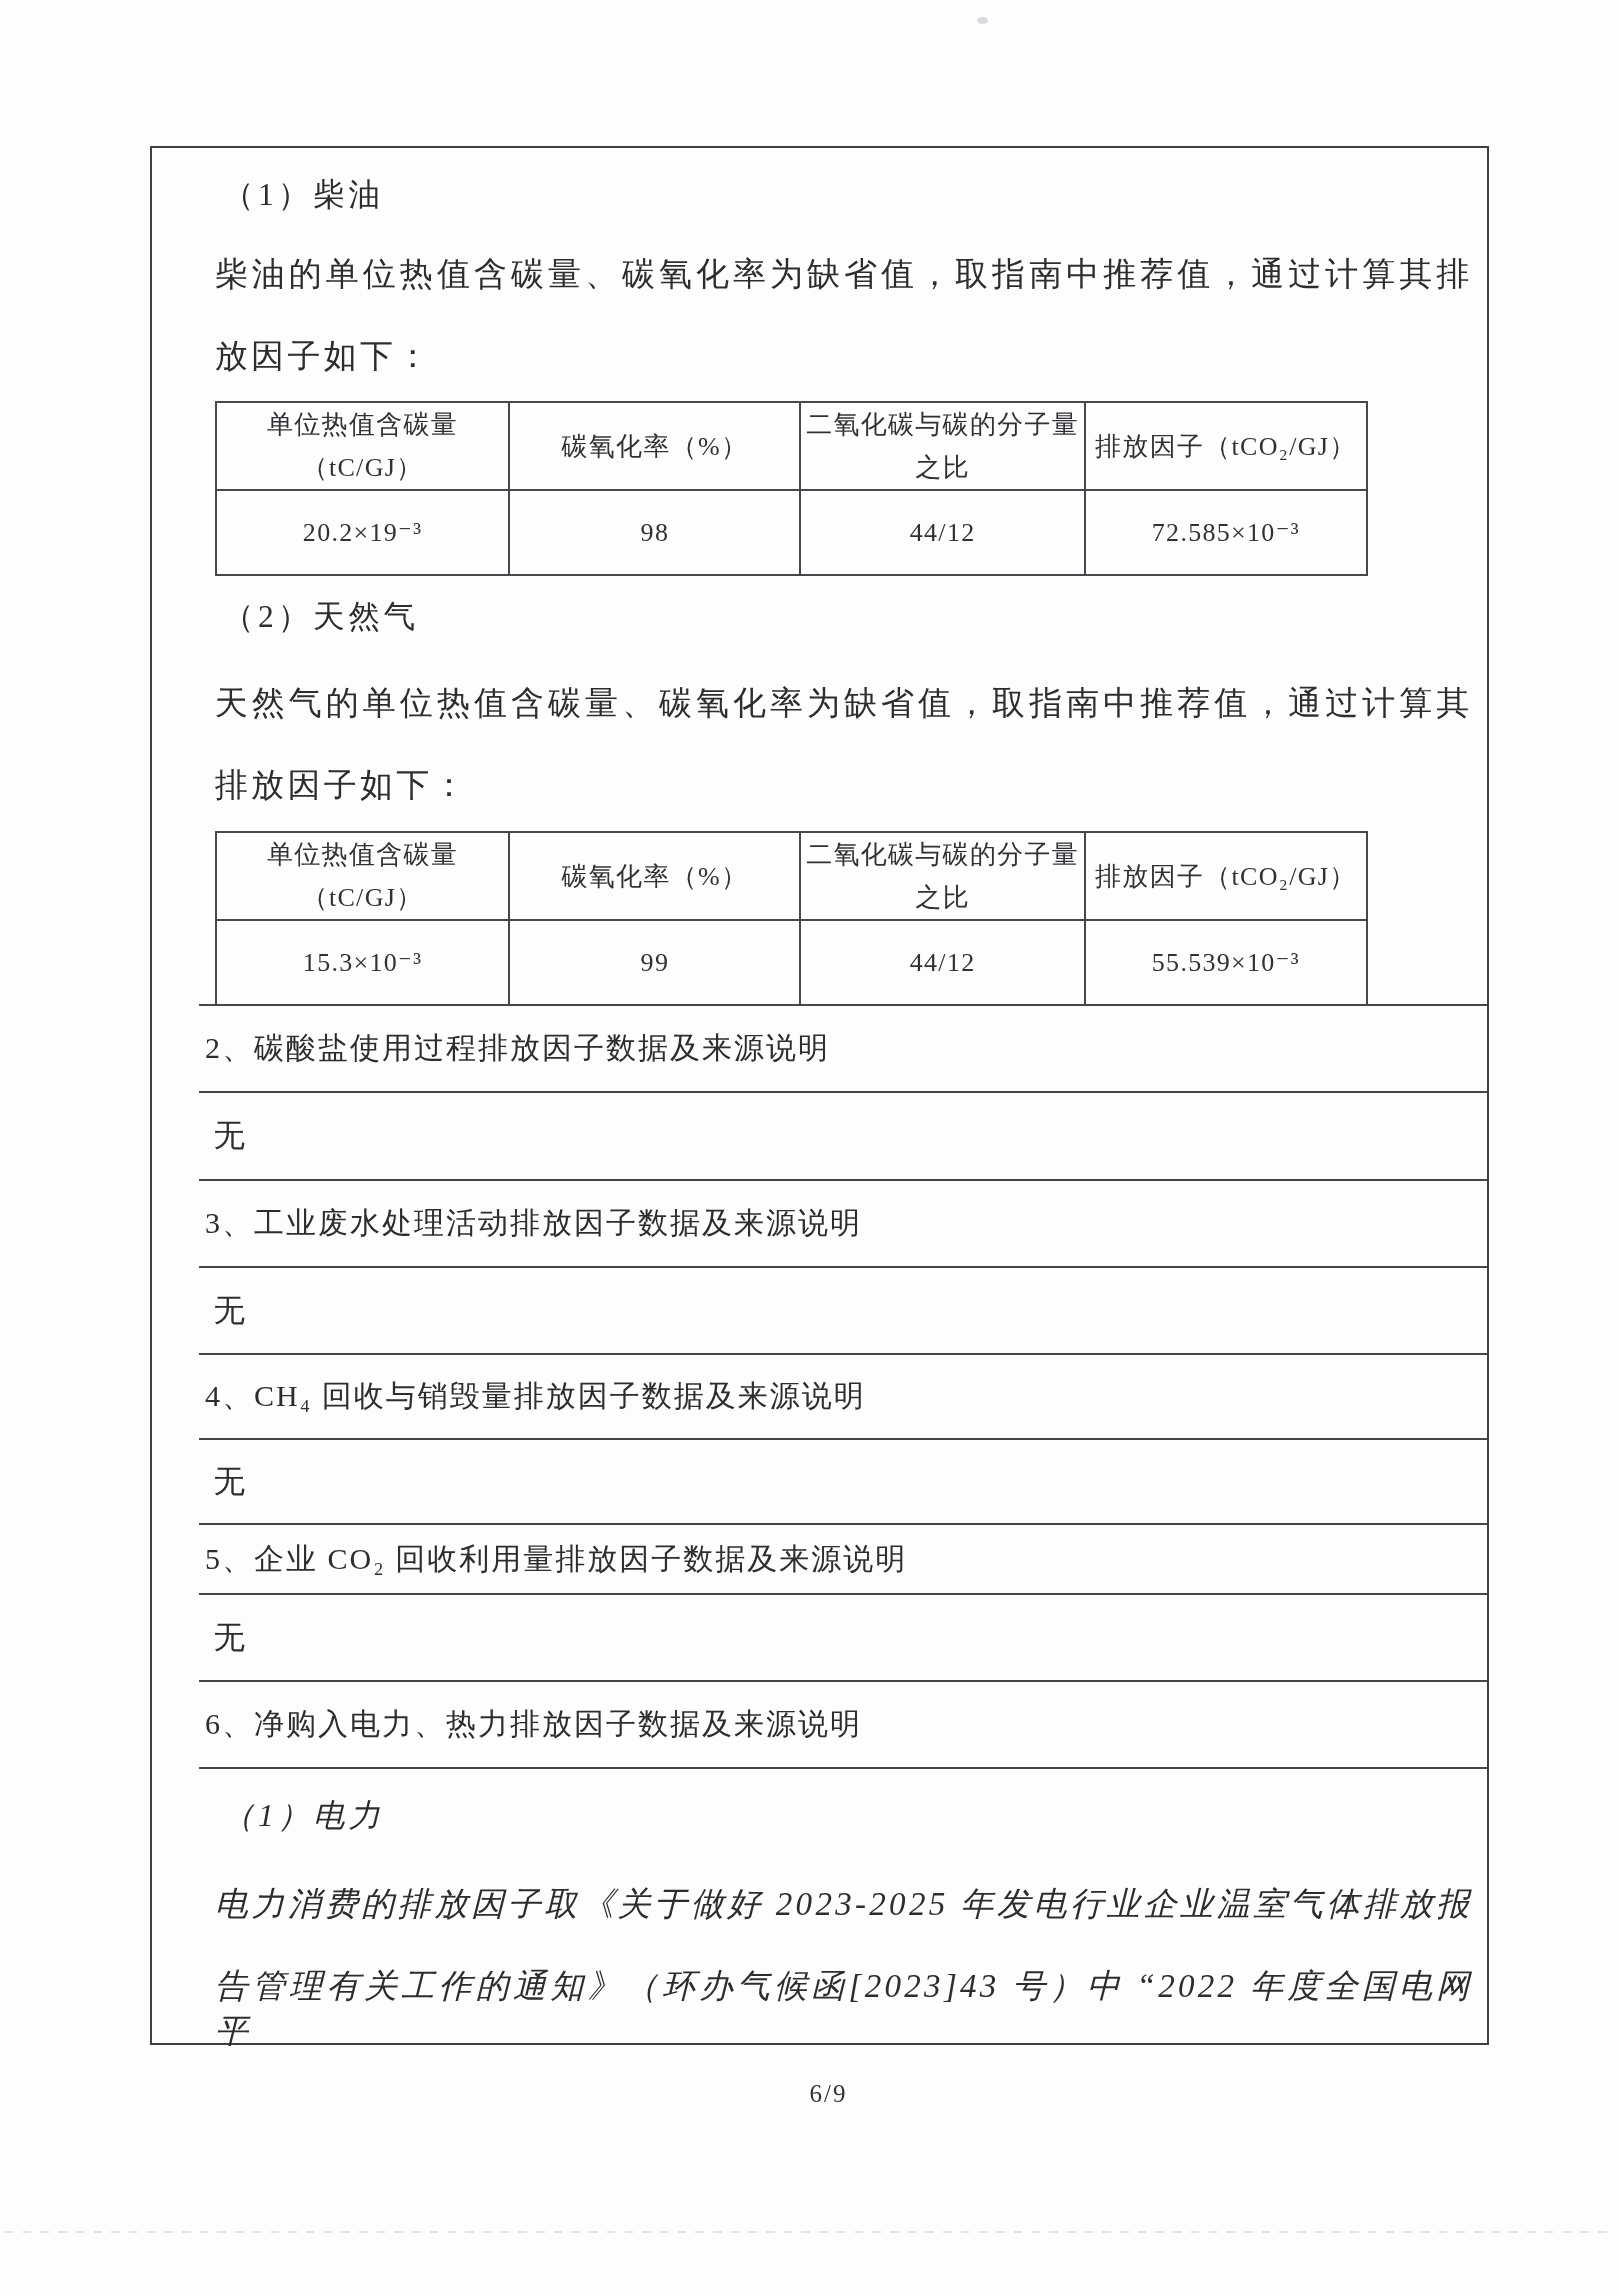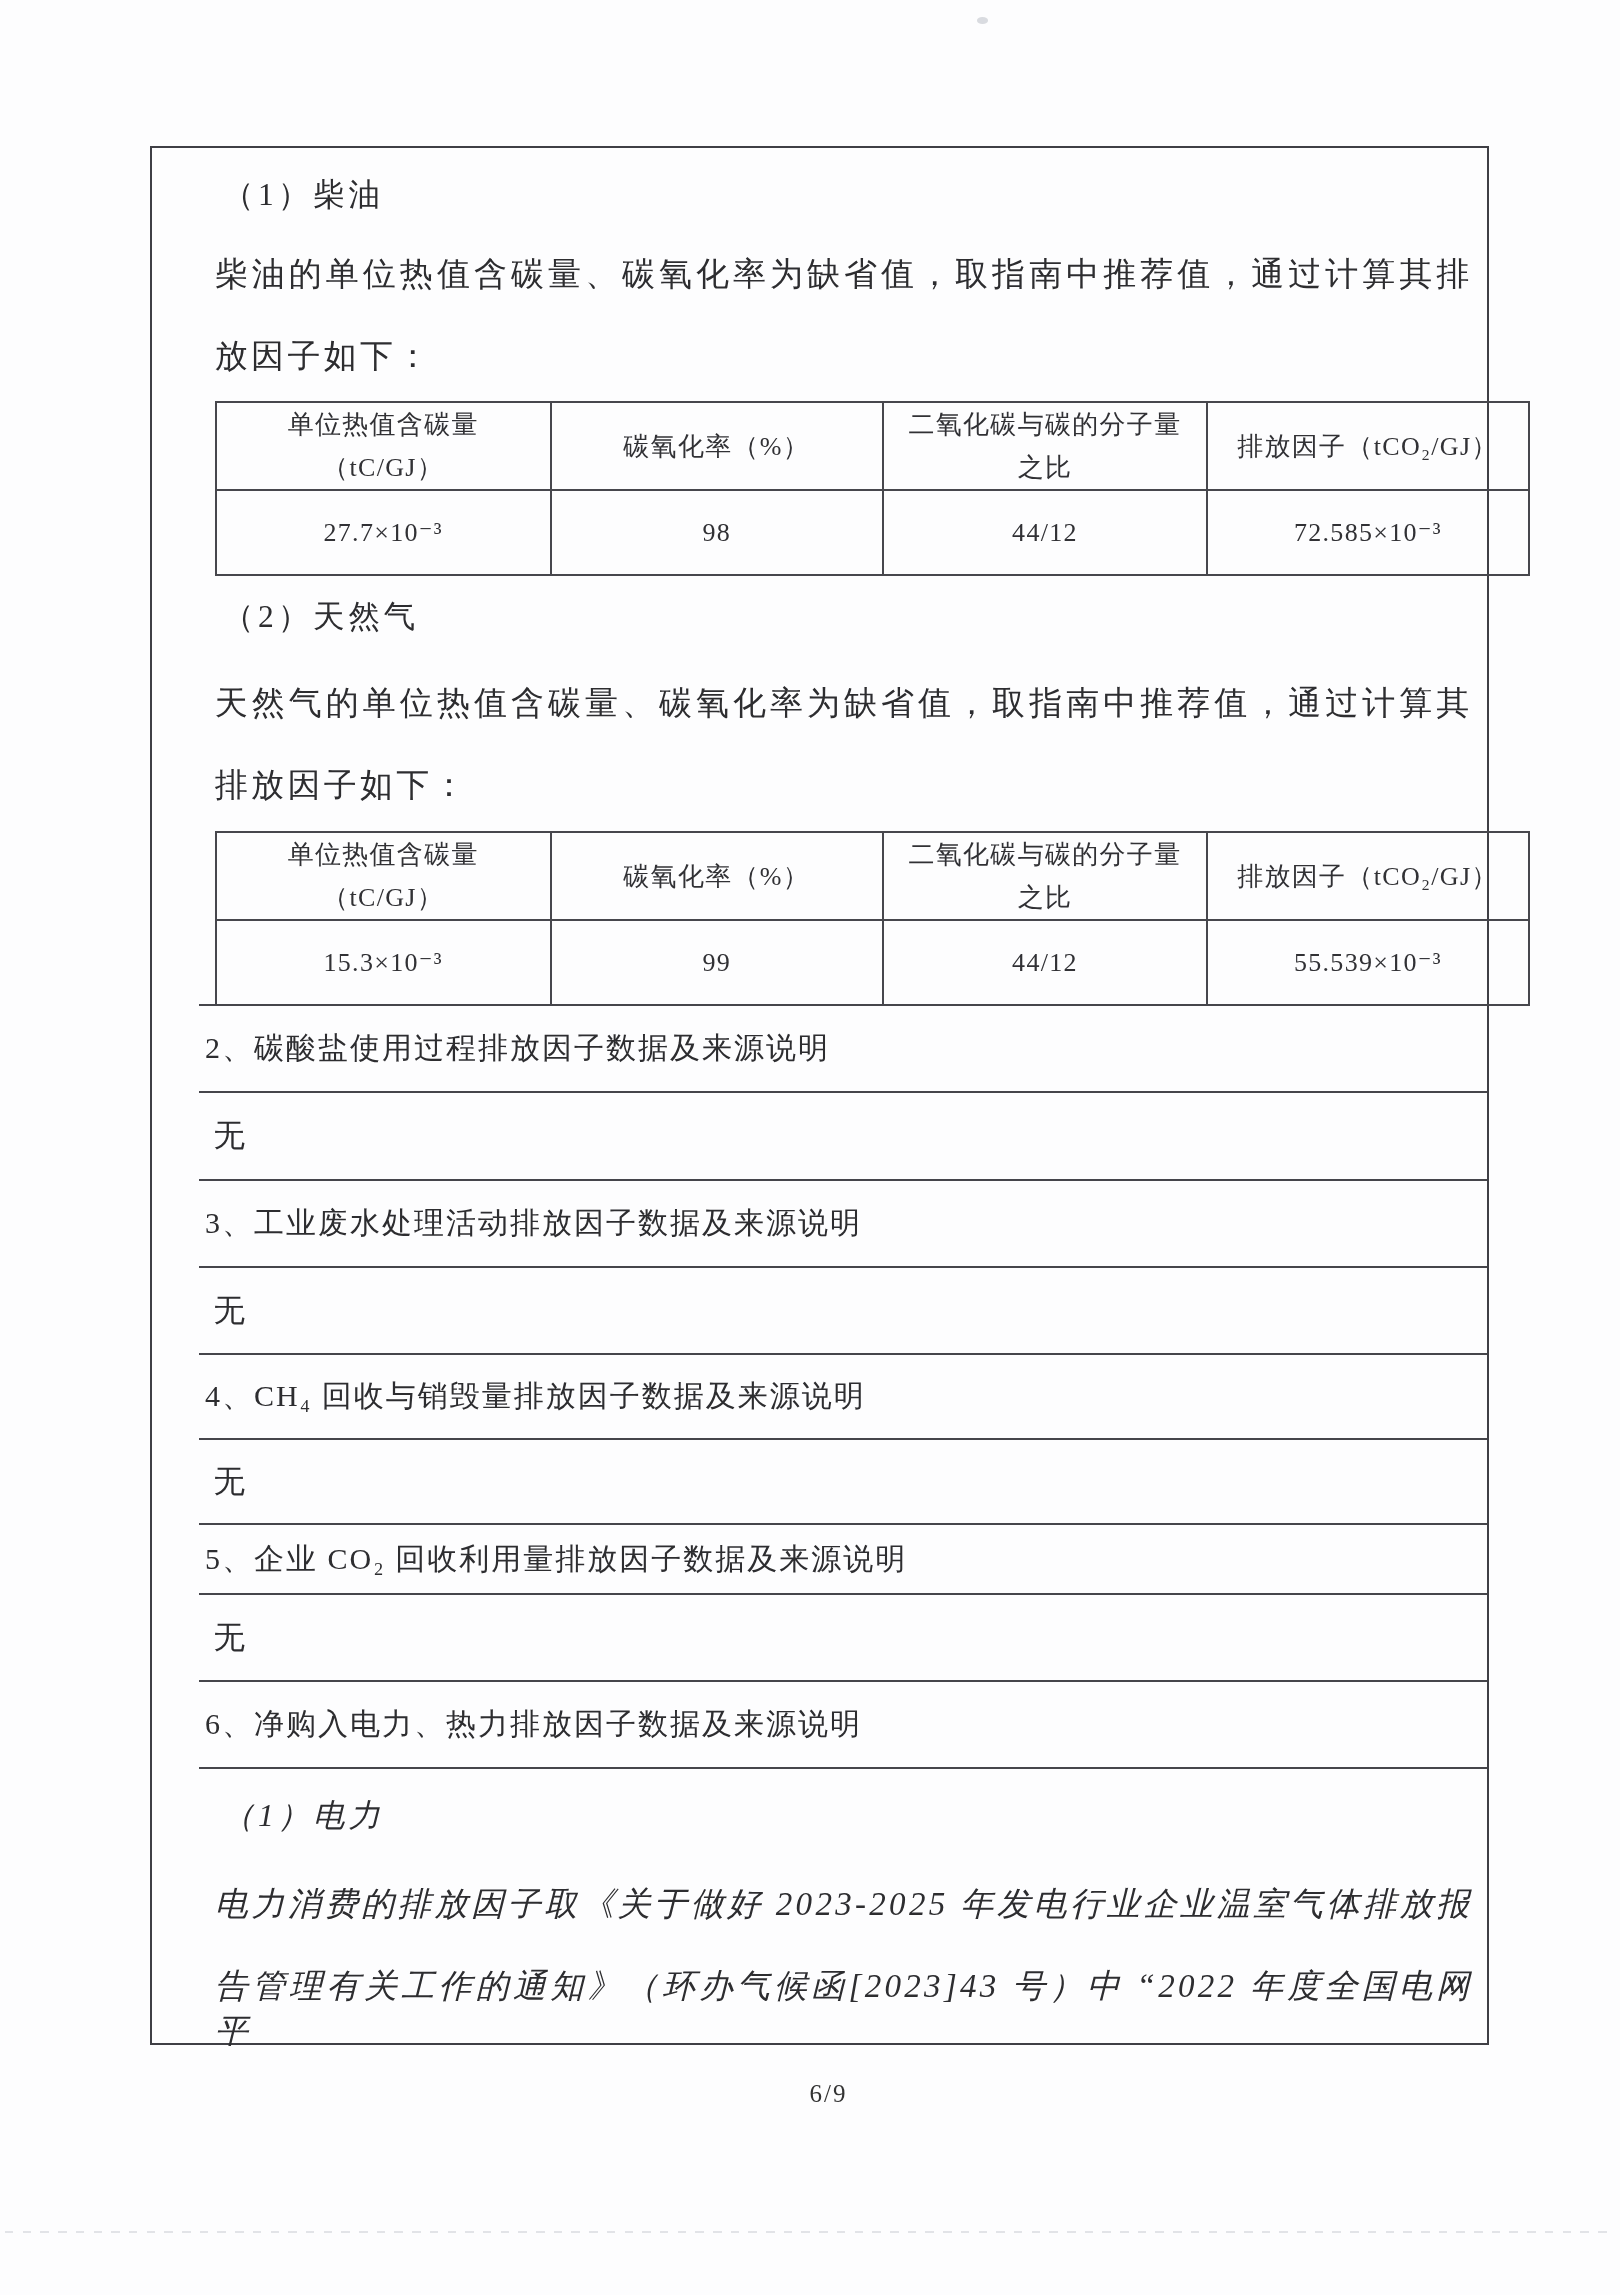--- a/index.html
+++ b/index.html
@@ -26,21 +26,21 @@
   .row.first { border-top:none; display:block; }
 
   .content-block { height:856px; }
 
   .h1 { position:absolute; left:23.6px; font-size:31.5px; letter-spacing:3.9px; white-space:nowrap; }
 
   .para { position:absolute; left:15.8px; right:14.4px; }
   .para-line { height:82px; font-size:33px; letter-spacing:3.3px; line-height:45px; }
   .jl { text-align:justify; text-align-last:justify; }
 
-  .fuel-table { position:absolute; left:15.8px; width:1315px;
+  .fuel-table { position:absolute; left:15.8px; width:1153px;
                 border-collapse:collapse; table-layout:fixed; }
   .fuel-table th, .fuel-table td {
     border:2px solid #47474d; text-align:center; vertical-align:middle;
     font-weight:normal; font-size:26px; letter-spacing:1.3px; color:#313135;
   }
   .fuel-table th { height:86px; line-height:43px; padding:0 3.9px; }
   .fuel-table td { height:85px; }
 
   .sec-title { padding-left:6px; font-size:30px; letter-spacing:2px; }
   .none-row  { padding-left:14.4px; font-size:31.5px; }
@@ -89,21 +89,21 @@
           <th>
             <div>二氧化碳与碳的分子量</div>
             <div>之比</div>
           </th>
           <th>
             <div>排放因子（tCO₂/GJ）</div>
             <div></div>
           </th>
         </tr>
         <tr>
-          <td>27.7×10⁻³</td>
+          <td>20.2×19⁻³</td>
           <td>98</td>
           <td>44/12</td>
           <td>72.585×10⁻³</td>
         </tr>
       </tbody>
         </table>
 
       <div class="h1" style="top:448px">（2）天然气</div>
 
       <div class="para" style="top:533px">

